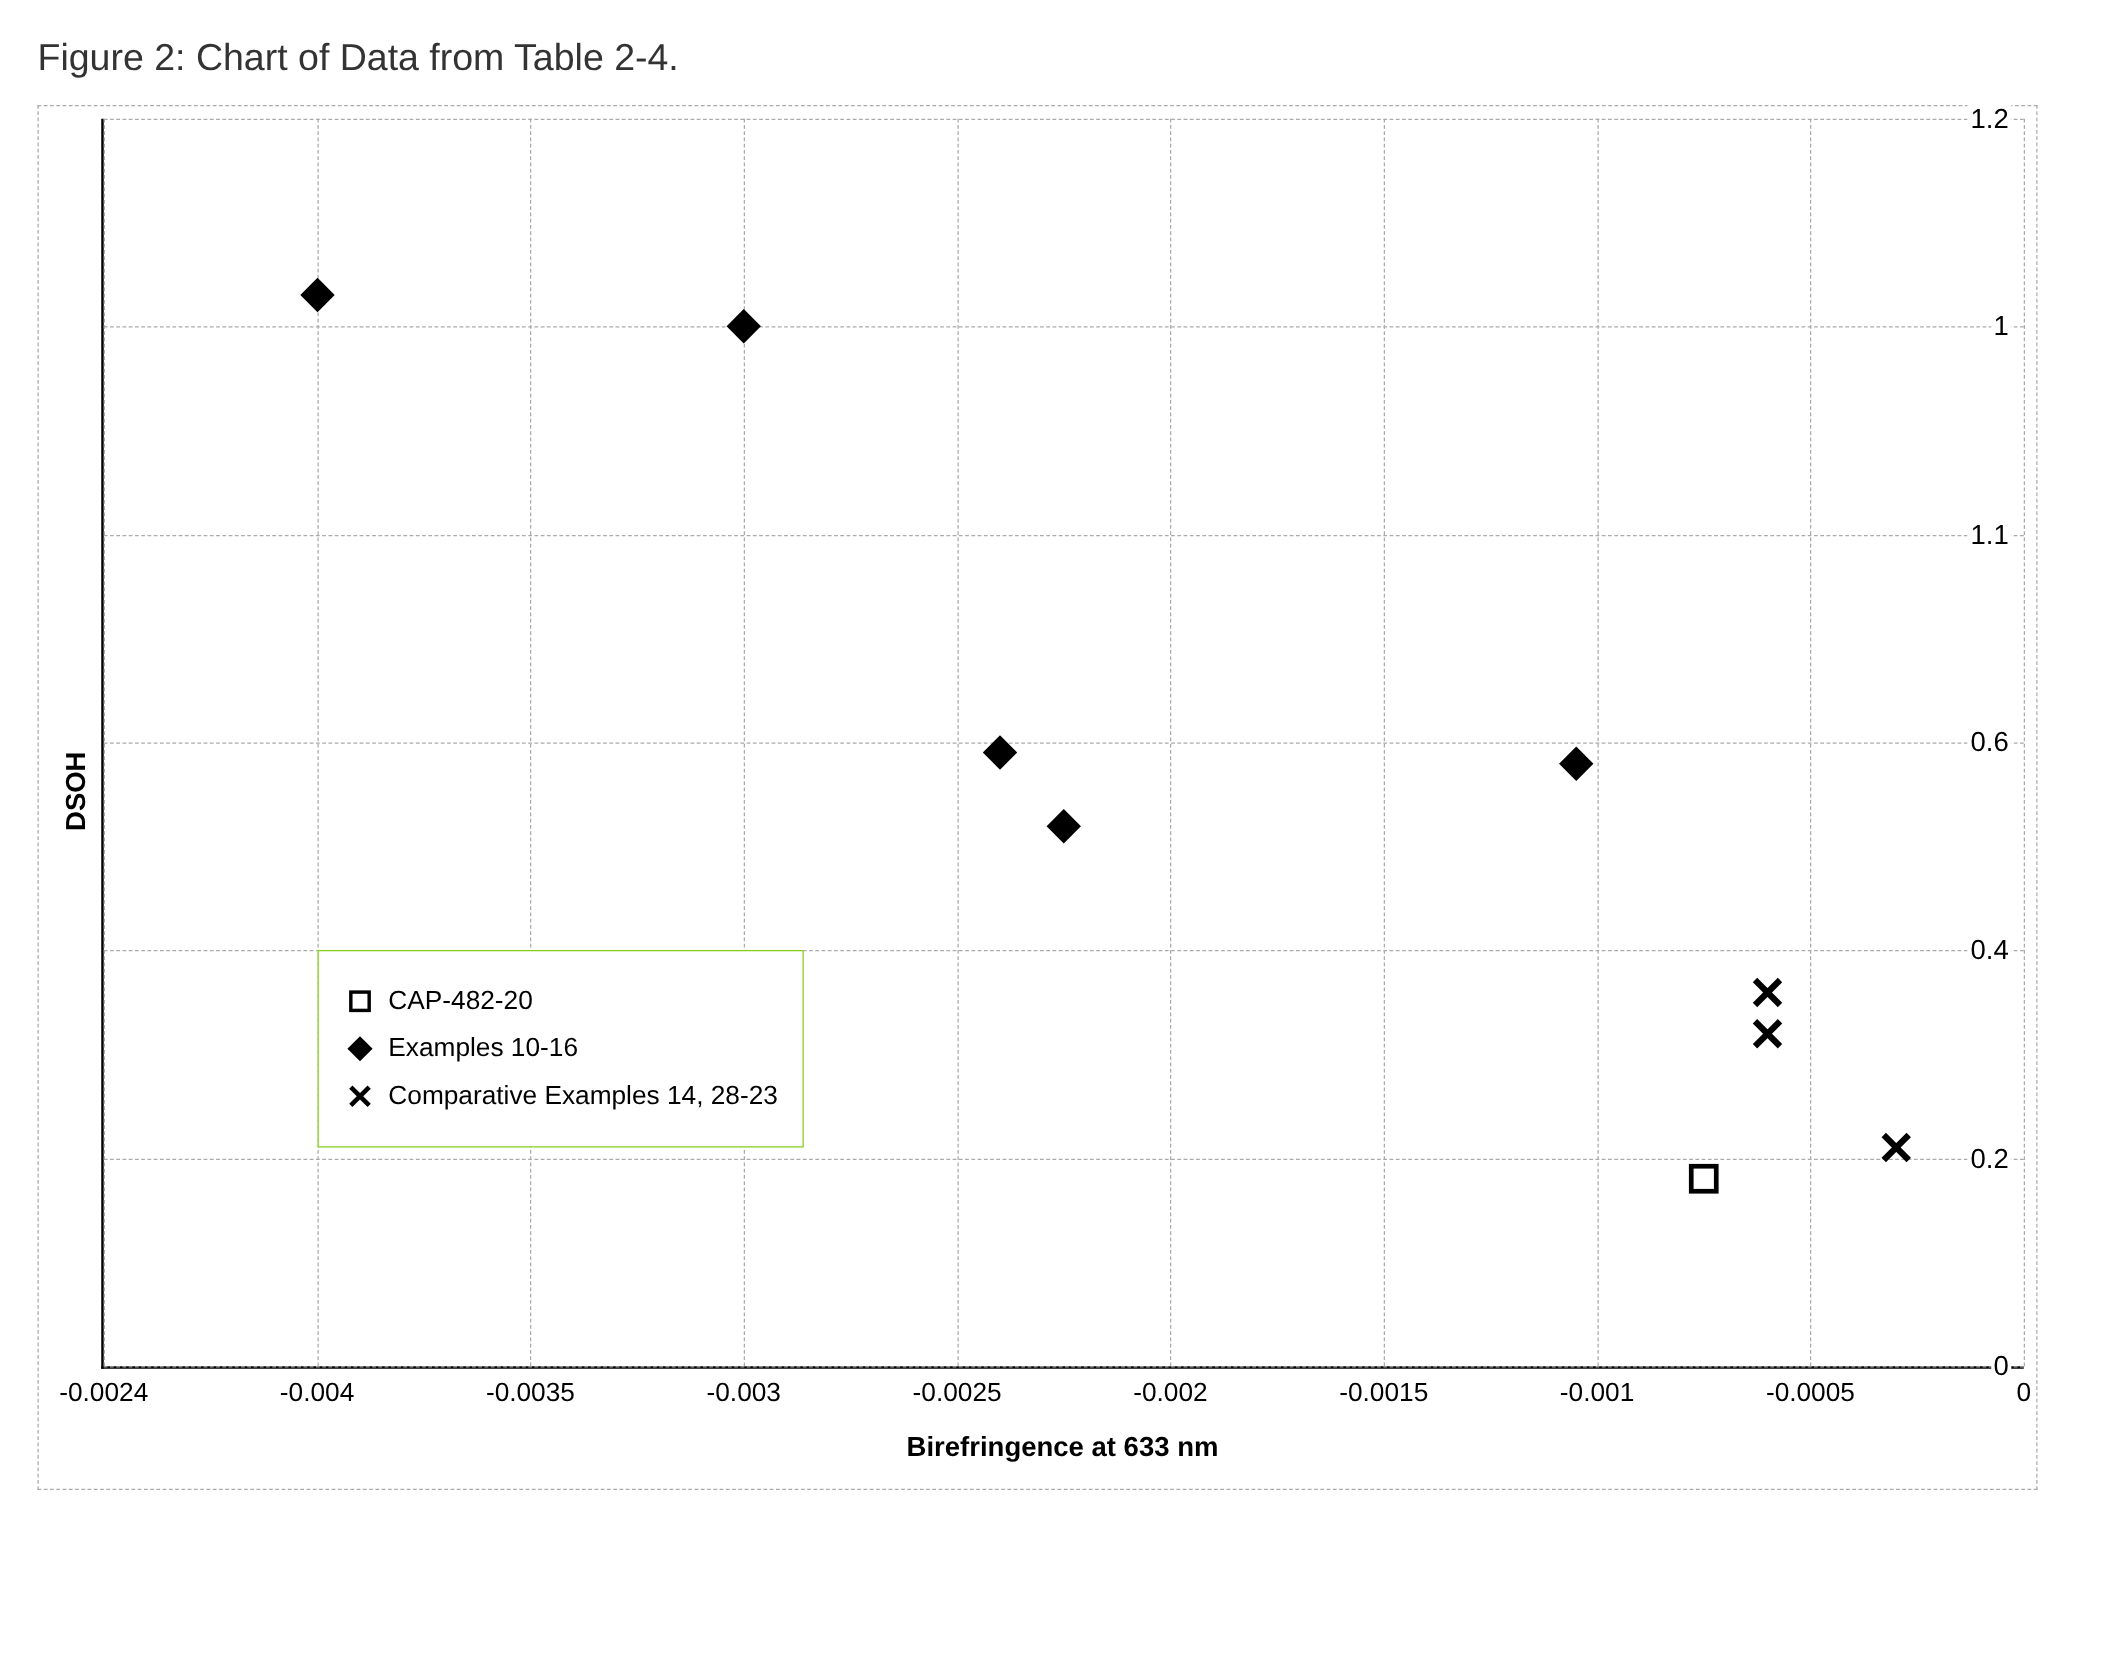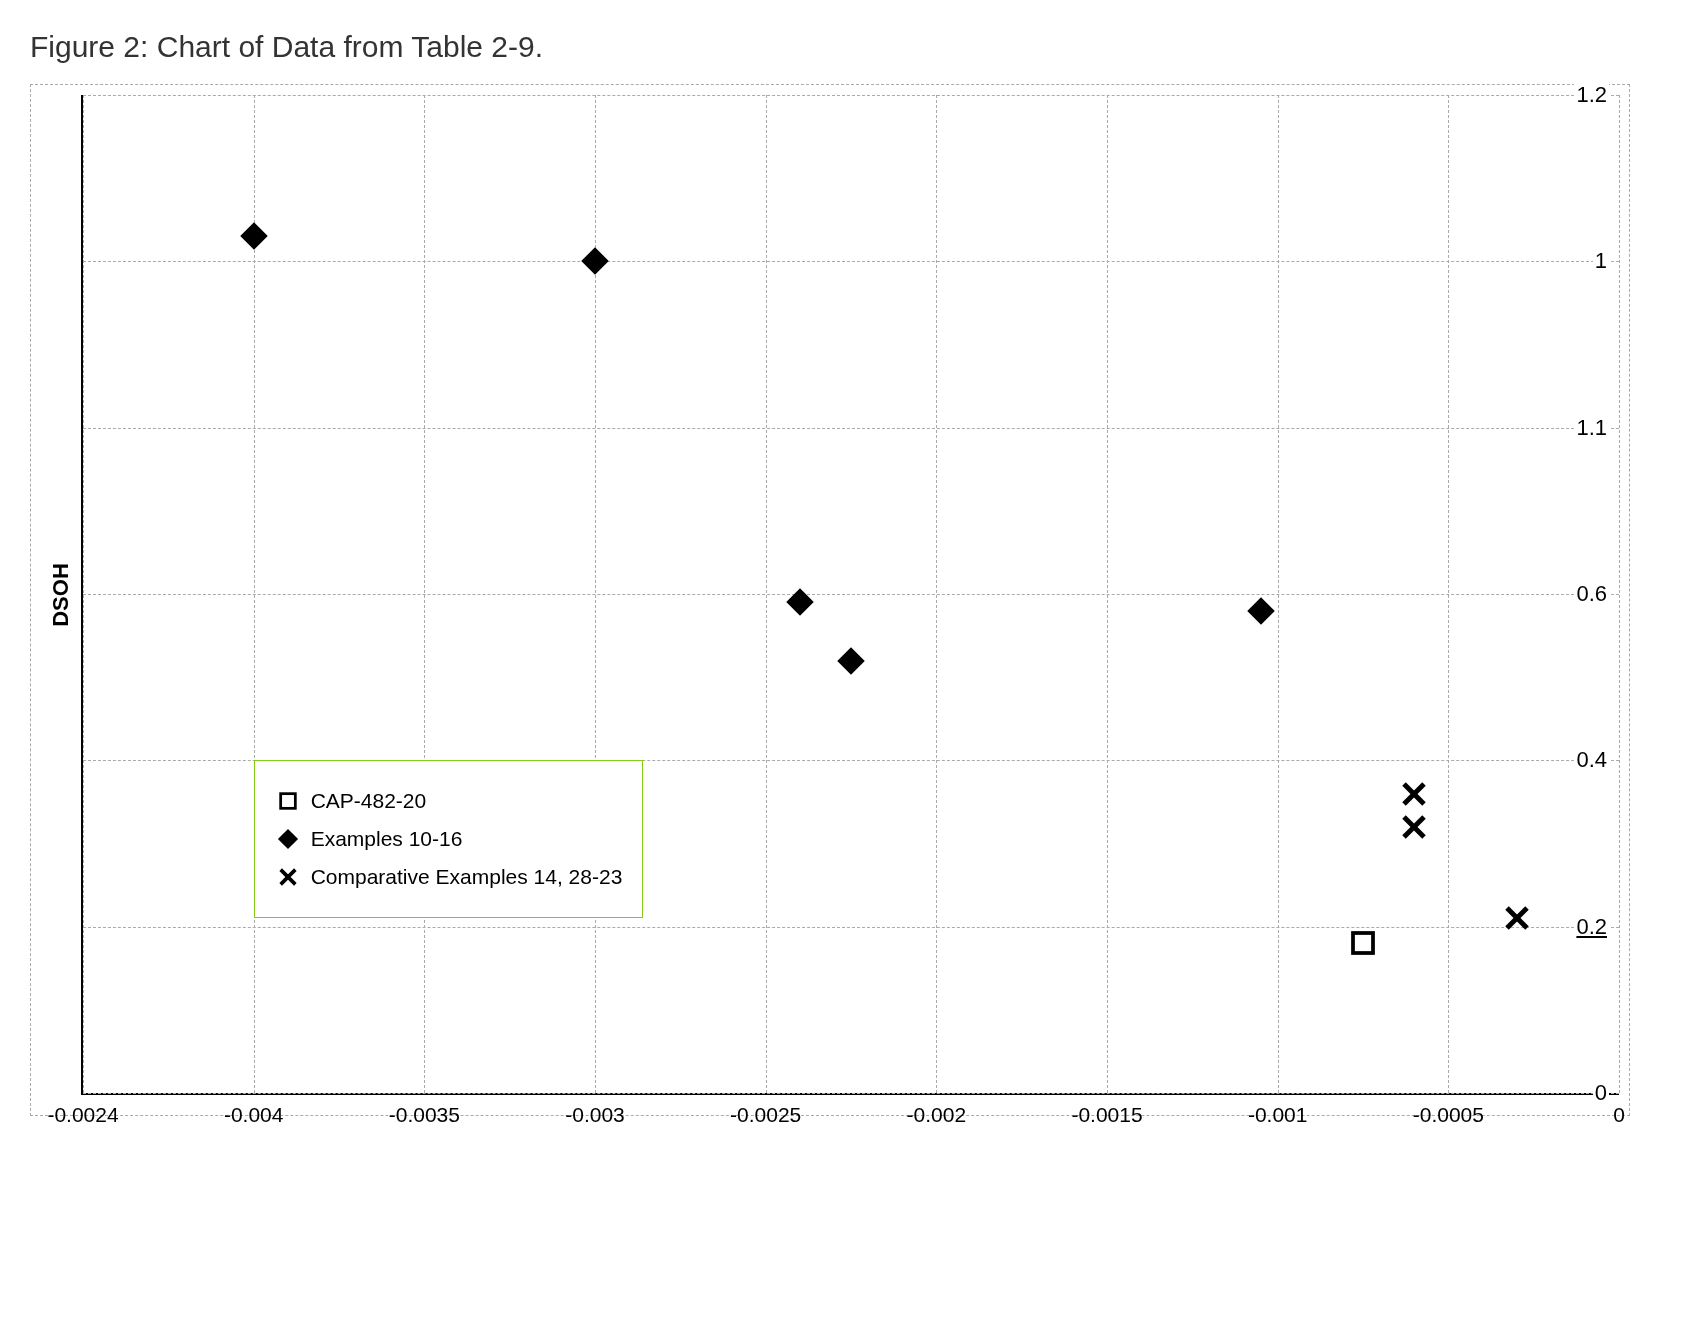--- a/index.html
+++ b/index.html
@@ -109,33 +109,33 @@
     .marker {
       position: absolute;
       transform: translate(-50%, -50%);
       z-index: 10;
     }
     svg { display: block; }
   </style>
 </head>
 <body>
 
-<div class="title">Figure 2:  Chart of Data from Table 2-9.</div>
+<div class="title">Figure 2:  Chart of Data from Table 2-4.</div>
 
 <div class="chart-outer">
   <div class="chart-inner-wrap">
     <div class="ylabel-col">
       <div class="ylabel">DSOH</div>
     </div>
     <div class="plot-col">
       <div class="plot-area" id="plot">
           <div class="grid-h" style="top: 100%;"></div>
           <div class="y-tick-label" style="top: 100%;">0</div>
           <div class="grid-h" style="top: 83.3333%;"></div>
-          <div class="y-tick-label" style="top: 83.3333%; text-decoration: underline;">0.2</div>
+          <div class="y-tick-label" style="top: 83.3333%;">0.2</div>
           <div class="grid-h" style="top: 66.6667%;"></div>
           <div class="y-tick-label" style="top: 66.6667%;">0.4</div>
           <div class="grid-h" style="top: 50%;"></div>
           <div class="y-tick-label" style="top: 50%;">0.6</div>
           <div class="grid-h" style="top: 33.3333%;"></div>
           <div class="y-tick-label" style="top: 33.3333%;">1.1</div>
           <div class="grid-h" style="top: 16.6667%;"></div>
           <div class="y-tick-label" style="top: 16.6667%;">1</div>
           <div class="grid-h" style="top: 0%;"></div>
           <div class="y-tick-label" style="top: 0%;">1.2</div>
@@ -228,15 +228,16 @@
               <span class="legend-marker">
                 <svg width="22" height="22" viewBox="0 0 24 24">
                   <line x1="4" y1="4" x2="20" y2="20" stroke="#000" stroke-width="4"></line>
                   <line x1="20" y1="4" x2="4" y2="20" stroke="#000" stroke-width="4"></line>
                 </svg>
               </span>
               <span>Comparative Examples 14, 28-23</span>
             </div>
           </div>
         </div>
+      <div class="xlabel">Birefringence at 633 nm</div>
     </div>
   </div>
 </div>
 
 </body></html>

